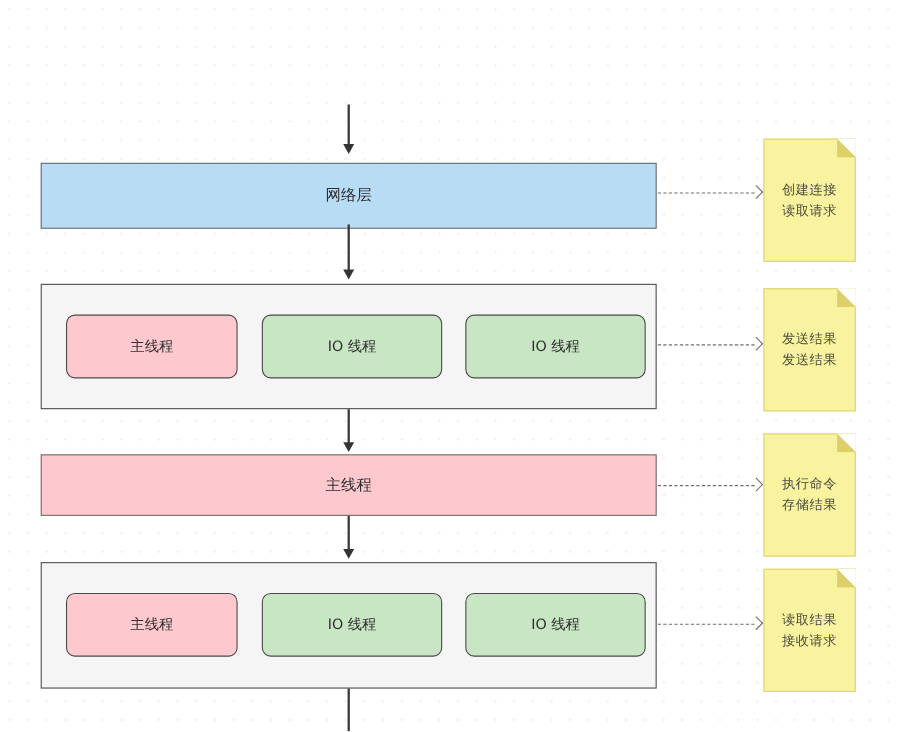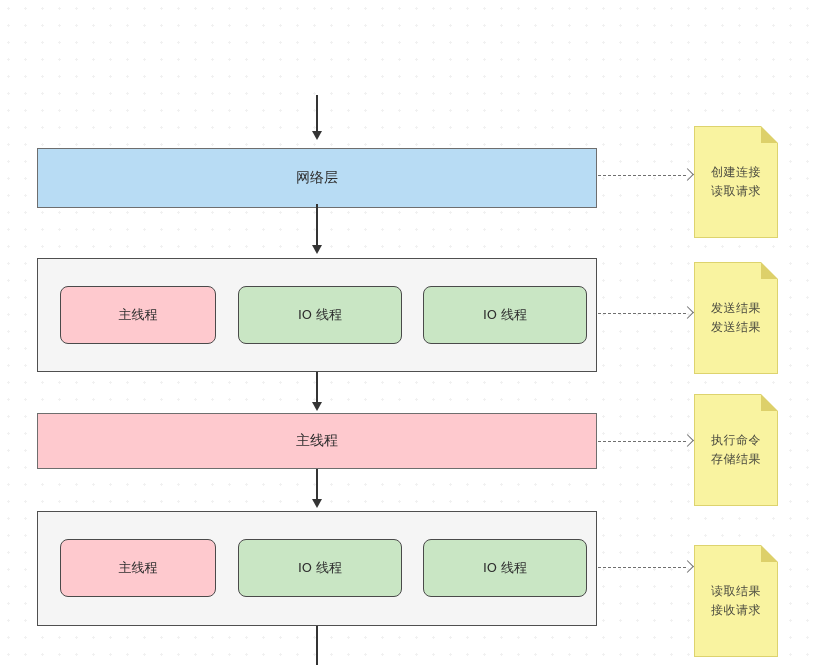--- a/index.html
+++ b/index.html
@@ -88,21 +88,21 @@
     position: absolute;
     top: -1px; right: -1px;
     width: 0; height: 0;
     border-style: solid;
     border-width: 0 17px 17px 0;
     border-color: #ffffff #ffffff #ddd06a #ddd06a;
   }
   .note.n1 { top: 126px; }
   .note.n2 { top: 262px; }
   .note.n3 { top: 394px; }
-  .note.n4 { top: 545px; }
+  .note.n4 { top: 517px; }
 
   
   .varrow {
     position: absolute;
     left: 317px;
     width: 2px;
     margin-left: -1px;
     background: #343434;
   }
   .varrow .head {

